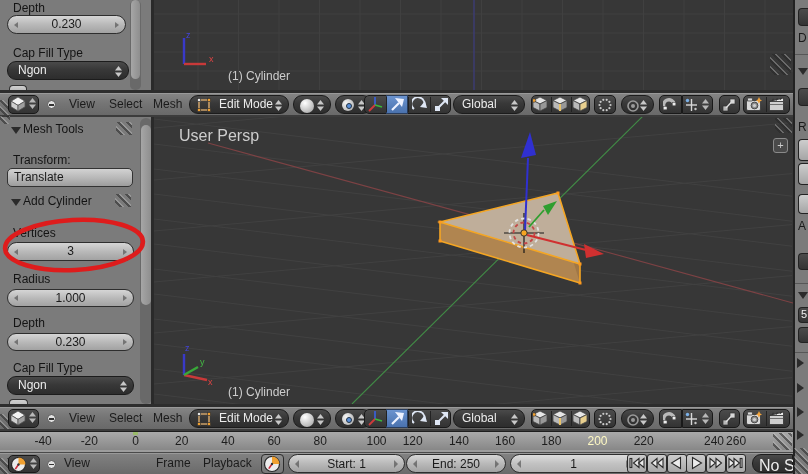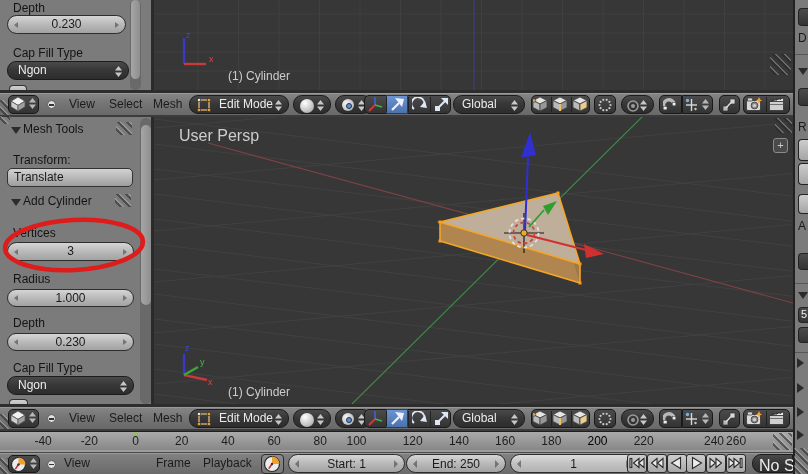--- a/index.html
+++ b/index.html
@@ -582,26 +582,26 @@
     <div style="position:absolute;left:0;top:431px;width:793px;height:1.5px;background:#1e1e1e;"></div>
     <div style="position:absolute;left:0;top:432px;width:793px;height:18px;background:linear-gradient(#aaaaaa,#878787);"></div>
     <div style="position:absolute;left:0;top:450px;width:793px;height:2px;background:#9d9d9d;border-bottom:1px solid #4a4a4a;"></div>
     <div style="position:absolute;left:23.099999999999994px;top:434px;width:40px;text-align:center;font-size:12px;color:#1d1d1d;">-40</div>
     <div style="position:absolute;left:69.3px;top:434px;width:40px;text-align:center;font-size:12px;color:#1d1d1d;">-20</div>
     <div style="position:absolute;left:115.5px;top:434px;width:40px;text-align:center;font-size:12px;color:#1d1d1d;">0</div>
     <div style="position:absolute;left:161.7px;top:434px;width:40px;text-align:center;font-size:12px;color:#1d1d1d;">20</div>
     <div style="position:absolute;left:207.9px;top:434px;width:40px;text-align:center;font-size:12px;color:#1d1d1d;">40</div>
     <div style="position:absolute;left:254.10000000000002px;top:434px;width:40px;text-align:center;font-size:12px;color:#1d1d1d;">60</div>
     <div style="position:absolute;left:300.3px;top:434px;width:40px;text-align:center;font-size:12px;color:#1d1d1d;">80</div>
-    <div style="position:absolute;left:346.5px;top:434px;width:40px;text-align:left;font-size:12px;color:#1d1d1d;">100</div>
+    <div style="position:absolute;left:346.5px;top:434px;width:40px;text-align:right;font-size:12px;color:#1d1d1d;">100</div>
     <div style="position:absolute;left:392.70000000000005px;top:434px;width:40px;text-align:center;font-size:12px;color:#1d1d1d;">120</div>
     <div style="position:absolute;left:438.90000000000003px;top:434px;width:40px;text-align:center;font-size:12px;color:#1d1d1d;">140</div>
     <div style="position:absolute;left:485.1px;top:434px;width:40px;text-align:center;font-size:12px;color:#1d1d1d;">160</div>
     <div style="position:absolute;left:531.3px;top:434px;width:40px;text-align:center;font-size:12px;color:#1d1d1d;">180</div>
-    <div style="position:absolute;left:577.5px;top:434px;width:40px;text-align:center;font-size:12px;color:#000000;">200</div>
+    <div style="position:absolute;left:577.5px;top:434px;width:40px;text-align:center;font-size:12px;color:#fef9c3;">200</div>
     <div style="position:absolute;left:623.7px;top:434px;width:40px;text-align:center;font-size:12px;color:#1d1d1d;">220</div>
     <div style="position:absolute;left:694px;top:434px;width:40px;text-align:center;font-size:12px;color:#1d1d1d;">240</div>
     <div style="position:absolute;left:716.1px;top:434px;width:40px;text-align:center;font-size:12px;color:#1d1d1d;">260</div>
     <div style="position:absolute;left:133px;top:432px;width:5px;height:3px;background:#9aba6a;"></div>
     <div style="position:absolute;left:773px;top:433px;width:19px;height:17px;background:repeating-linear-gradient(45deg,rgba(0,0,0,0) 0px,rgba(0,0,0,0) 3px,rgba(40,40,40,0.55) 3px,rgba(40,40,40,0.55) 5px,rgba(200,200,200,0.35) 5px,rgba(200,200,200,0.35) 6.5px);"></div>
     <div style="position:absolute;left:0;top:453px;width:793px;height:21px;background:linear-gradient(#828282,#6a6a6a);box-shadow:inset 0 1px 0 #999;"></div>
     <div style="position:absolute;left:0px;top:458px;width:13px;height:16px;background:repeating-linear-gradient(45deg,rgba(0,0,0,0) 0px,rgba(0,0,0,0) 3px,rgba(40,40,40,0.55) 3px,rgba(40,40,40,0.55) 5px,rgba(200,200,200,0.35) 5px,rgba(200,200,200,0.35) 6.5px);"></div>
     <div style="position:absolute;left:8px;top:455px;width:32px;height:18px;background:linear-gradient(#4b4b4b,#333);border:1px solid #191919;border-radius:5px;box-sizing:border-box;"></div>
     <svg width="16" height="16" viewBox="0 0 16 16" style="position:absolute;left:11px;top:456.5px;">
       <g transform="translate(0.5,0.5)">

